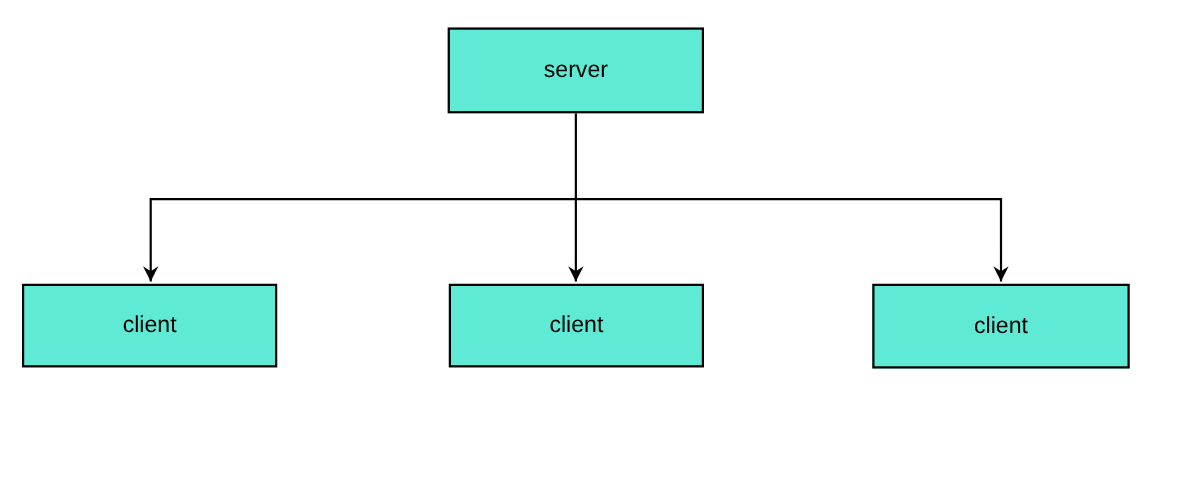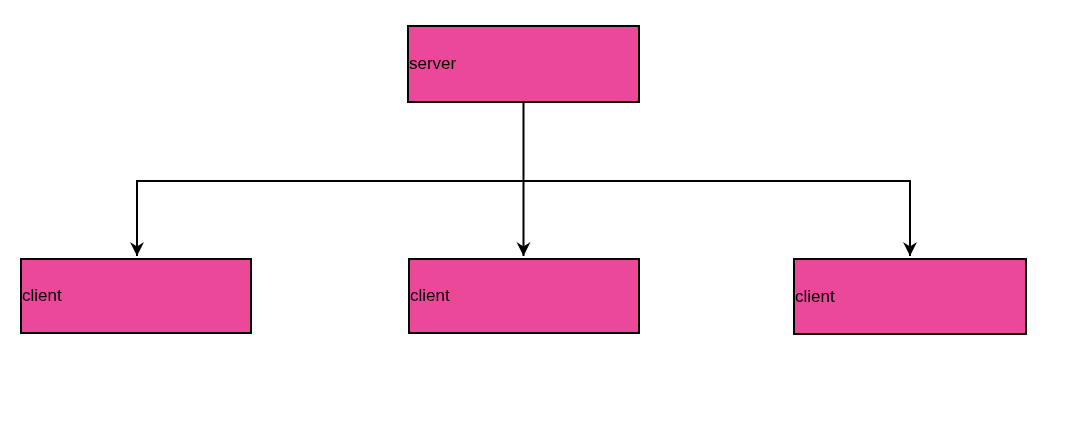--- a/index.html
+++ b/index.html
@@ -12,24 +12,25 @@
     width: 1080px;
     height: 447px;
     background: #ffffff;
     font-family: "Liberation Sans", sans-serif;
     overflow: hidden;
   }
   .node {
     position: absolute;
     box-sizing: border-box;
     border: 2px solid #000000;
-    background: #ec4899;
+    background: #5eead4;
     display: flex;
     align-items: center;
-    font-size: 17px;
+    justify-content: center;
+    font-size: 21px;
     color: #000000;
   }
   .node-server { left: 407px; top: 25px;  width: 233px; height: 78px; }
   .node-client-1 { left: 20px;  top: 258px; width: 232px; height: 76px; }
   .node-client-2 { left: 408px; top: 258px; width: 232px; height: 76px; }
   .node-client-3 { left: 793px; top: 258px; width: 234px; height: 77px; }
   .edges {
     position: absolute;
     left: 0;
     top: 0;

